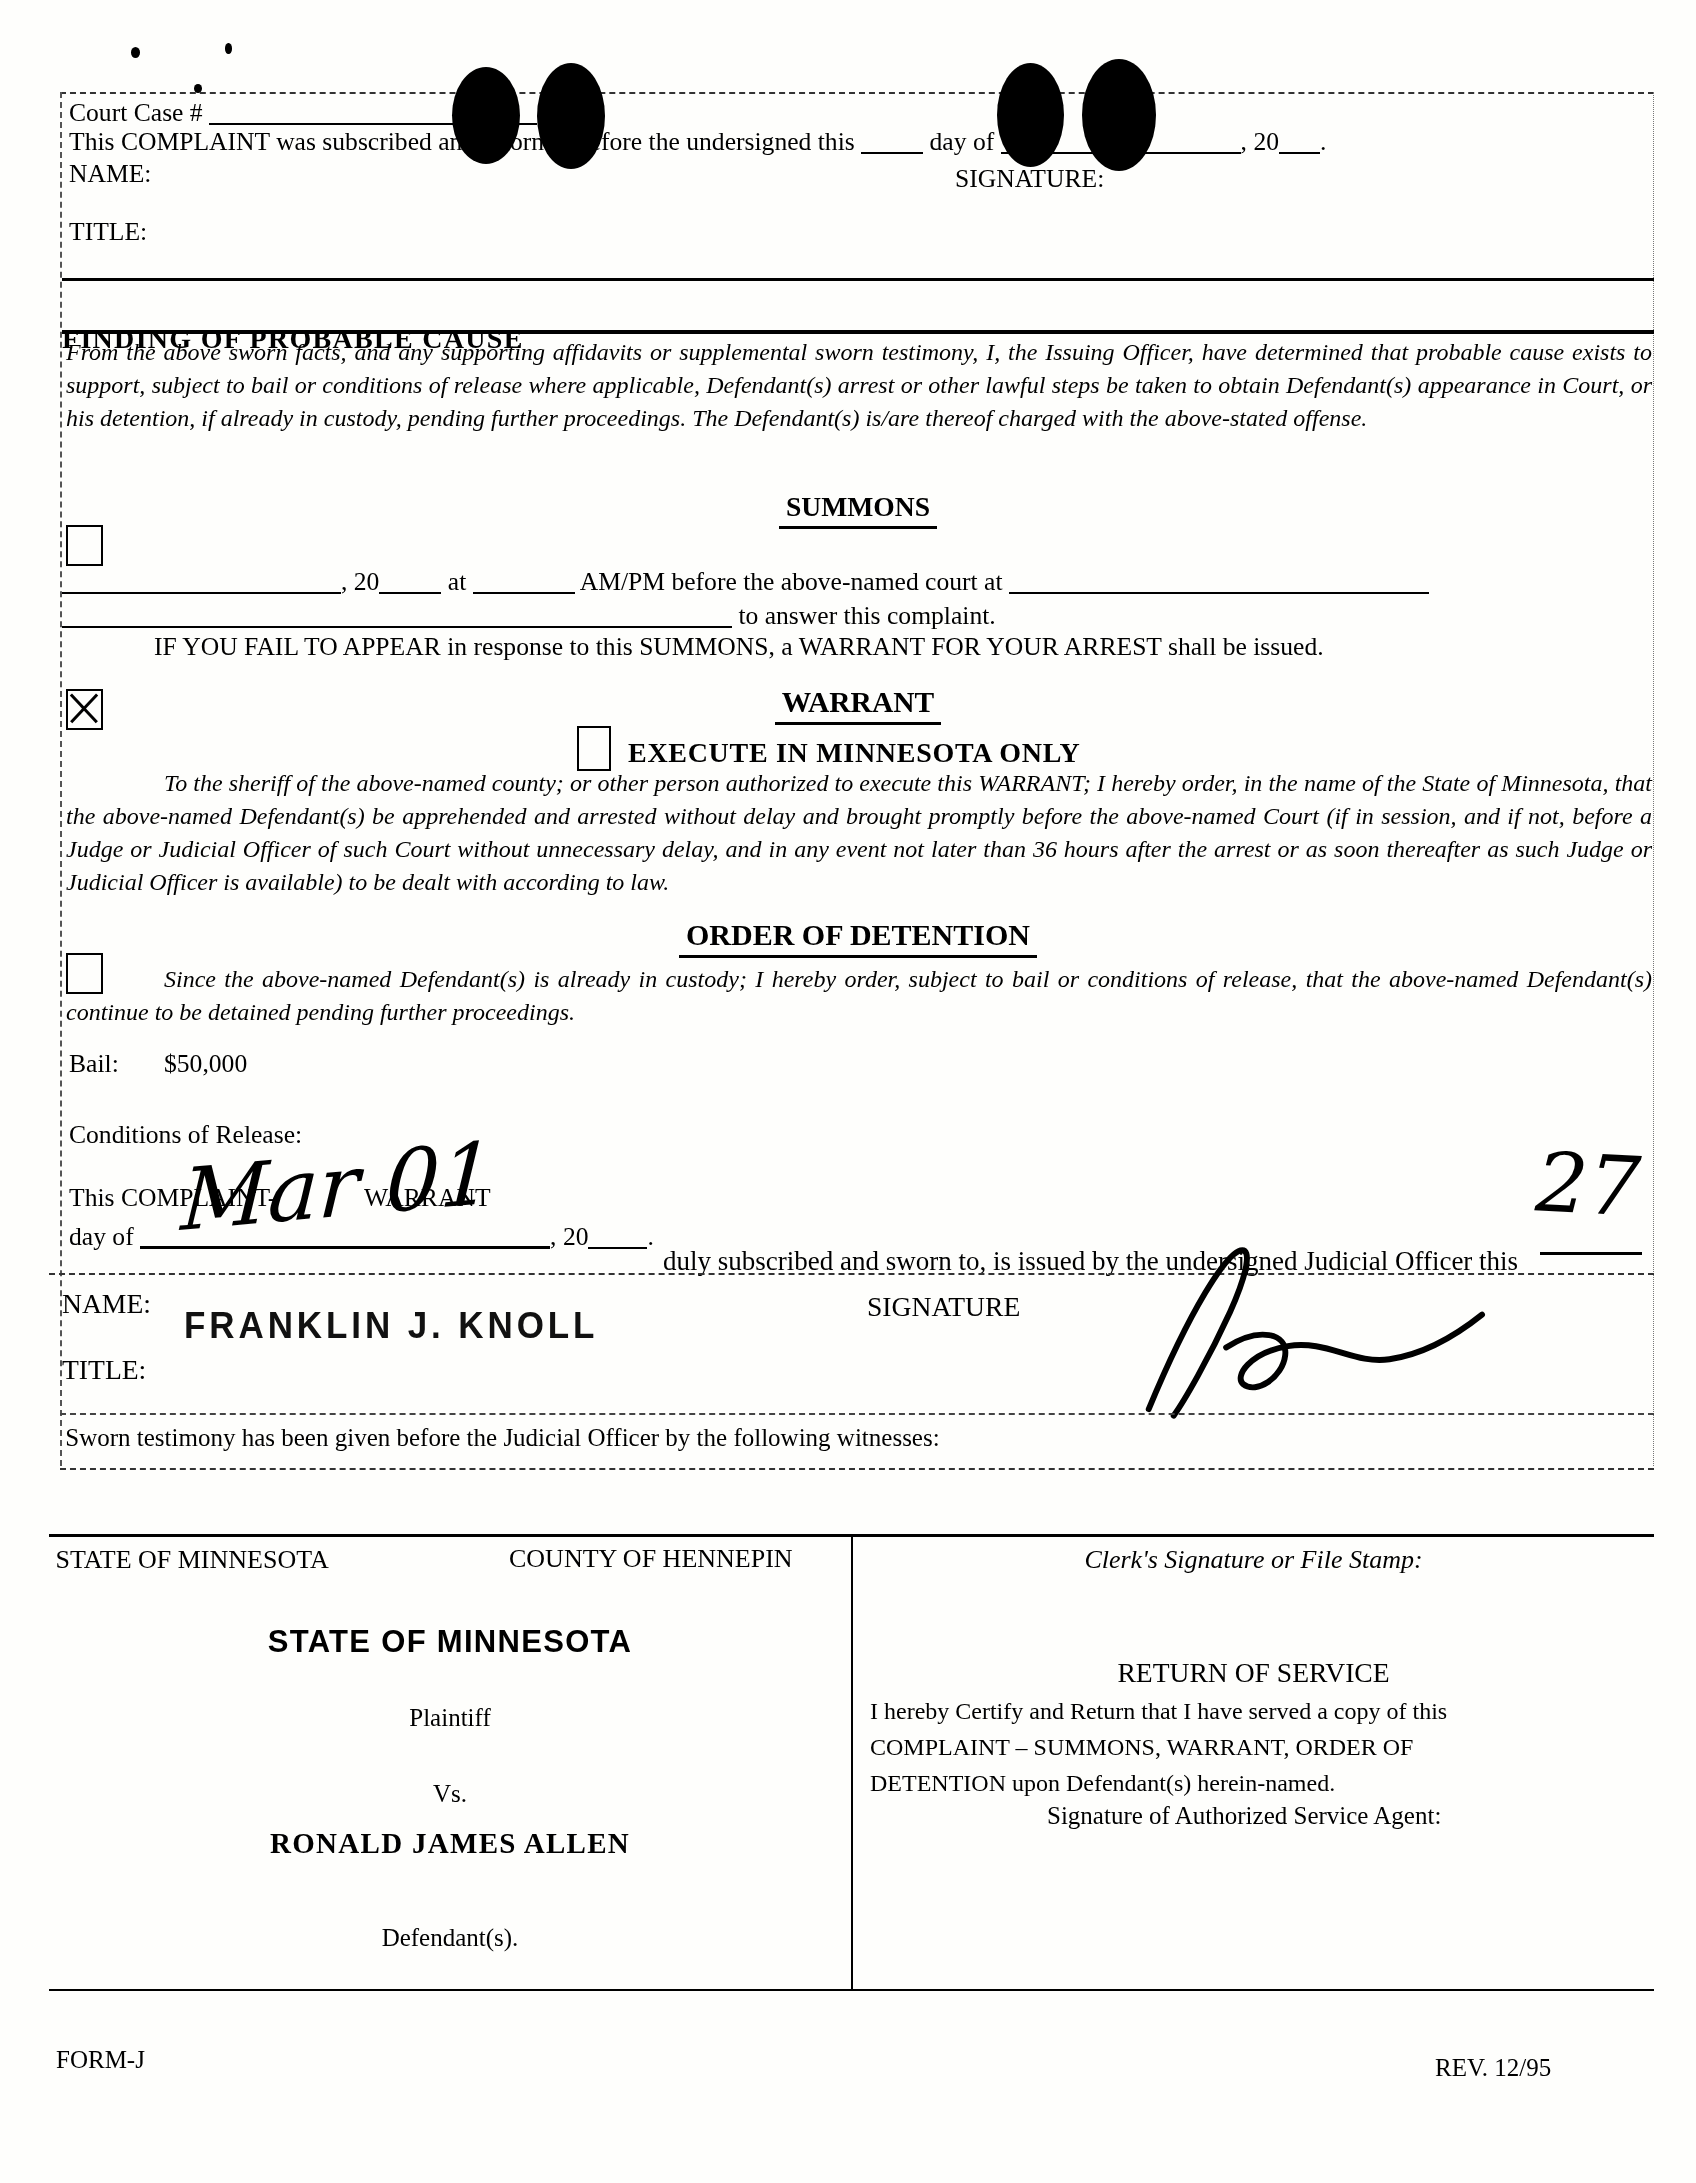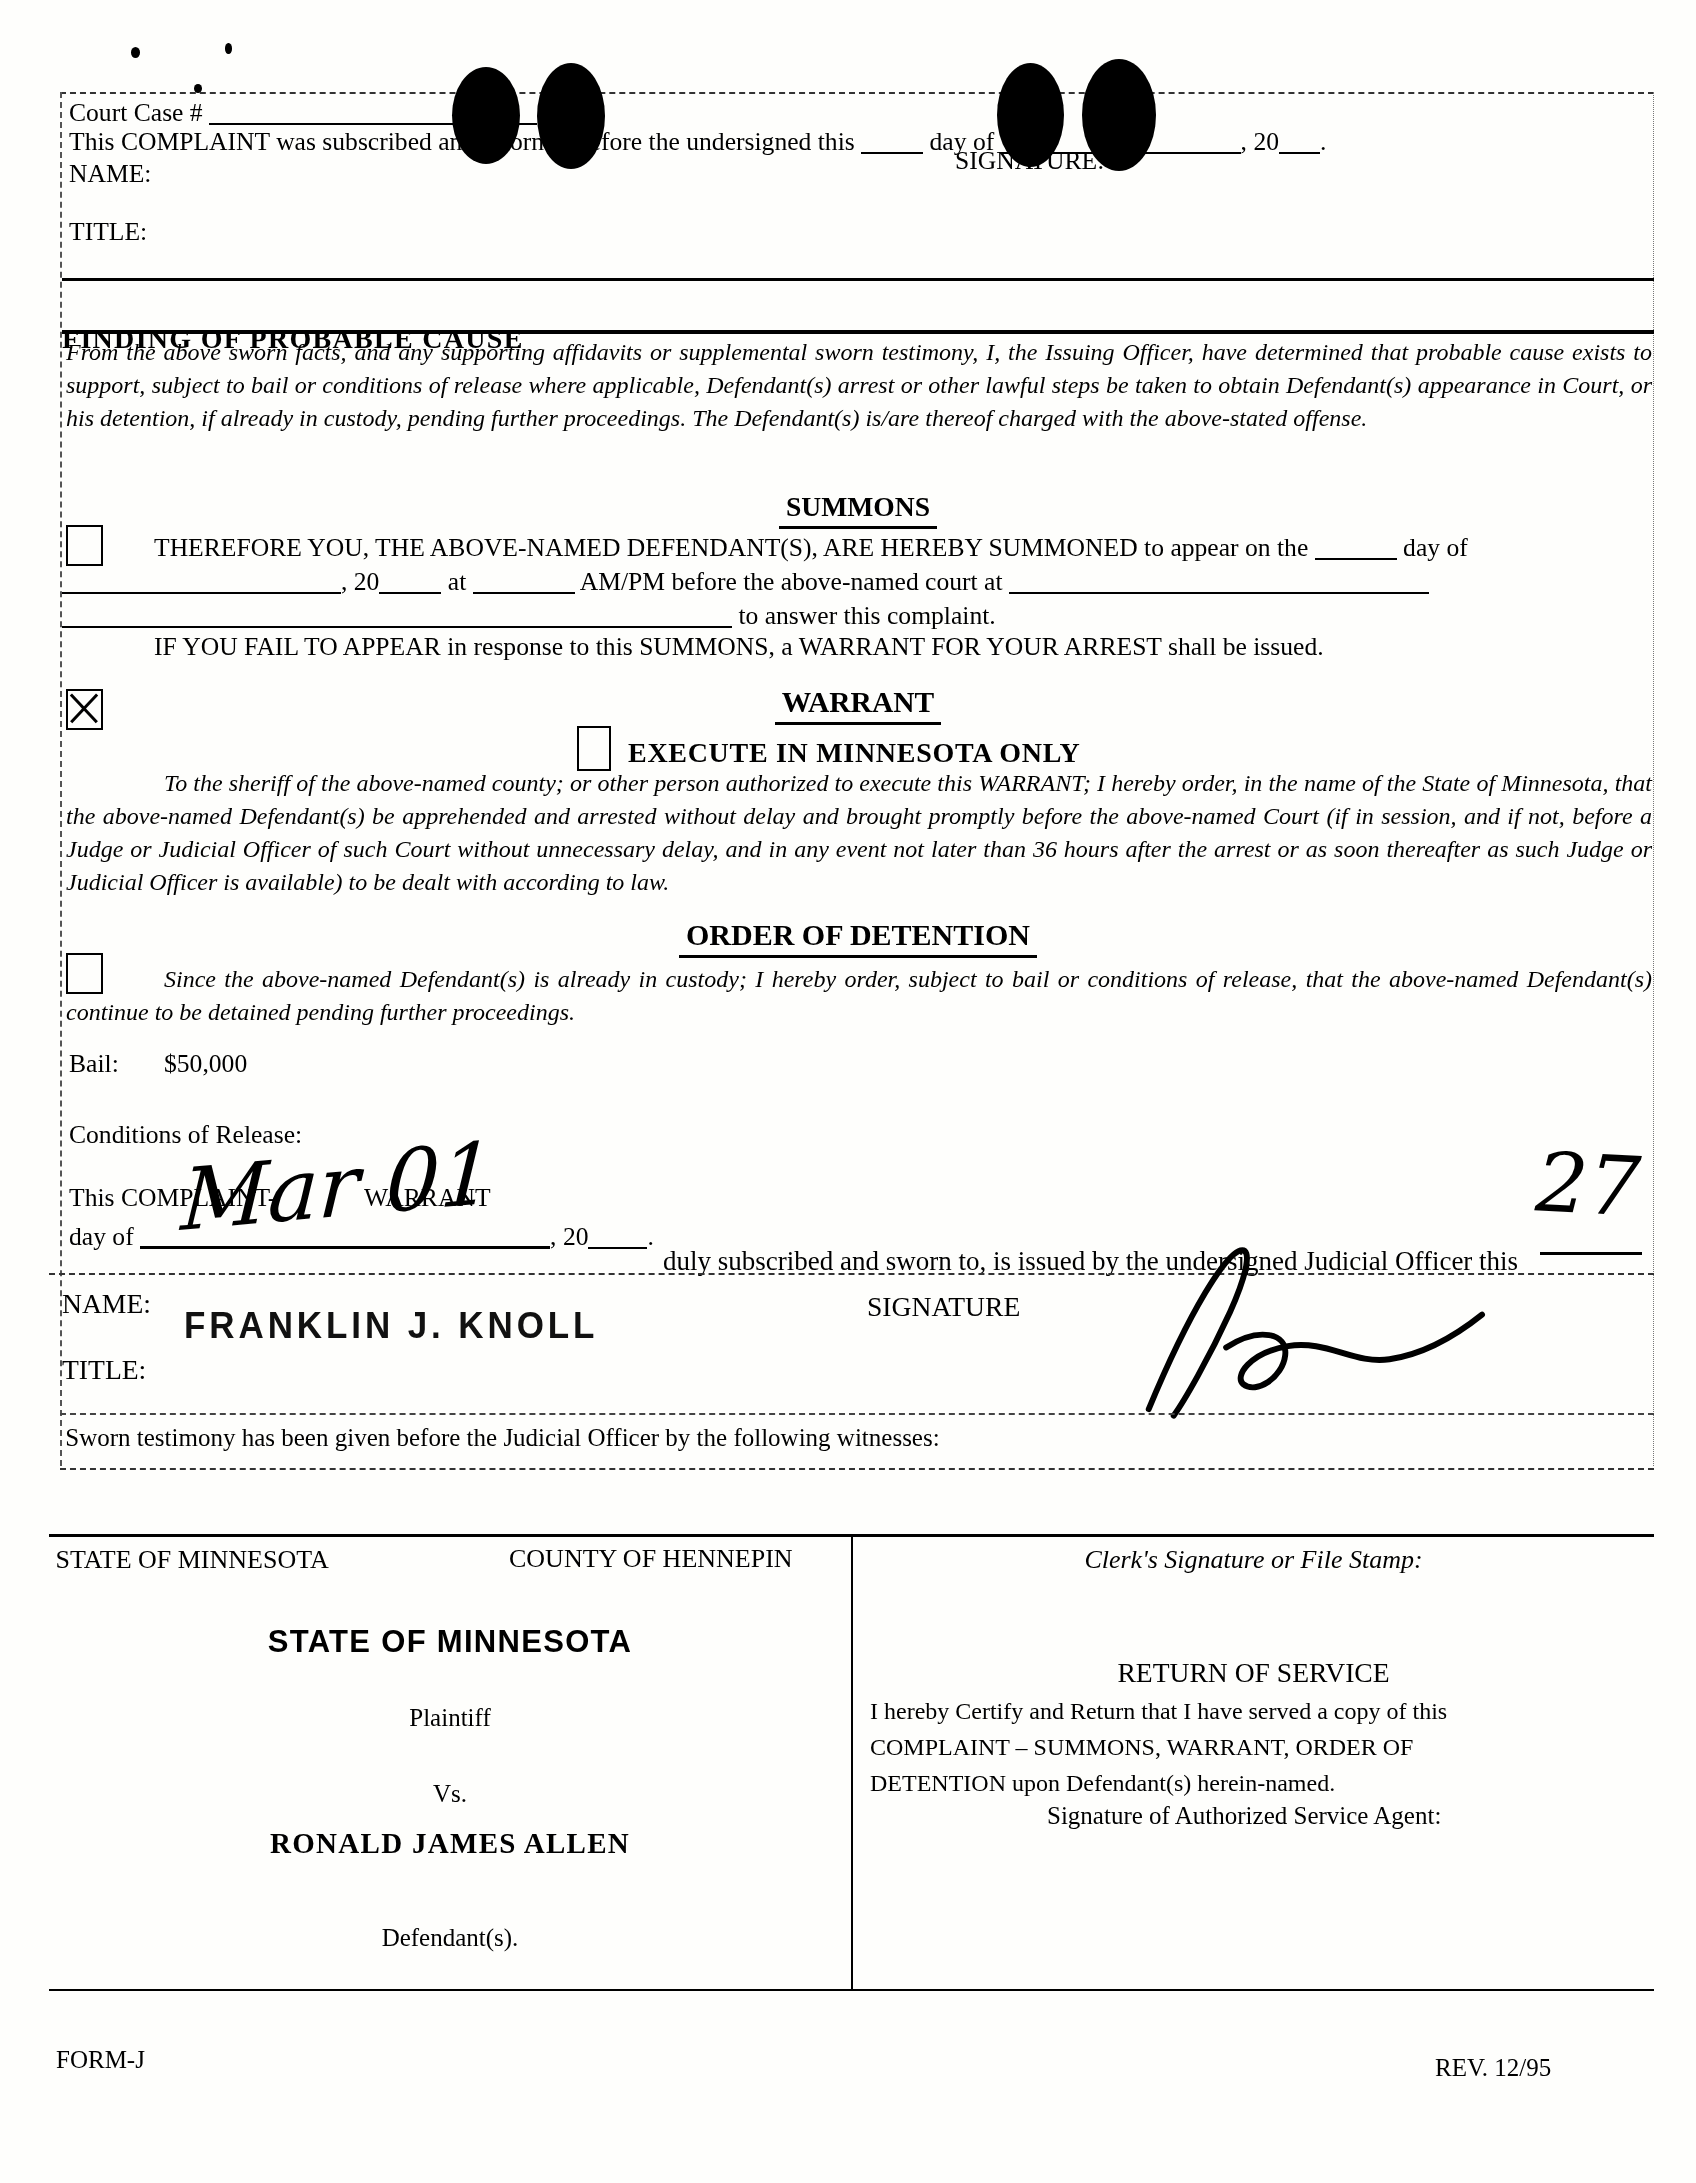--- a/index.html
+++ b/index.html
@@ -61,37 +61,32 @@
   <div class="blob" style="left:1082px;top:59px;width:74px;height:112px;"></div>
 
   <div class="abs roman" style="left:69px;top:126px;white-space:nowrap;">
     <span>This COMPLAINT was subscribed and sworn to before the undersigned this</span>
     <span class="blank" style="width:62px;"></span>
     <span>day of</span>
     <span class="blank" style="width:240px;"></span><span>, 20</span><span class="blank" style="width:41px;"></span><span>.</span>
   </div>
 
   <div class="abs roman" style="left:69px;top:159px;">NAME:</div>
-  <div class="abs roman" style="left:955px;top:146px;">SIGNATURE:</div>
+  <div class="abs roman" style="left:955px;top:164px;">SIGNATURE:</div>
   <div class="abs roman" style="left:69px;top:217px;">TITLE:</div>
 
   <div class="abs" style="left:62px;top:278px;width:1592px;height:49px;border-top:3.9px solid #000;border-bottom:4.6px solid #000;">
     <div style="text-align:left;font-weight:bold;font-size:28px;line-height:47px;letter-spacing:1.3px;margin-top:34px;">FINDING OF PROBABLE CAUSE</div>
   </div>
   <div class="abs italic-para" style="left:66px;top:336px;width:1586px;">From the above sworn facts, and any supporting affidavits or supplemental sworn testimony, I, the Issuing Officer, have determined that probable cause exists to support, subject to bail or conditions of release where applicable, Defendant(s) arrest or other lawful steps be taken to obtain Defendant(s) appearance in Court, or his detention, if already in custody, pending further proceedings. The Defendant(s) is/are thereof charged with the above-stated offense.</div>
 
   <div class="abs center-head" style="top:491px;font-size:27.6px;">
     <span class="h-underline">SUMMONS</span>
   </div>
   <div class="checkbox" style="left:66px;top:525px;"></div>
-  <div class="abs roman" style="left:154px;top:532px;white-space:nowrap;">
-    <span>THEREFORE YOU, THE ABOVE-NAMED DEFENDANT(S), ARE HEREBY SUMMONED to appear on the</span>
-    <span class="blank" style="width:82px;"></span>
-    <span>day of</span>
-  </div>
   <div class="abs roman" style="left:62px;top:566px;white-space:nowrap;">
     <span class="blank" style="width:279px;"></span><span>, 20</span><span class="blank" style="width:62px;"></span>
     <span>at</span>
     <span class="blank" style="width:102px;"></span>
     <span>AM/PM before the above-named court at</span>
     <span class="blank" style="width:420px;"></span>
   </div>
   <div class="abs roman" style="left:154px;top:632px;">IF YOU FAIL TO APPEAR in response to this SUMMONS, a WARRANT FOR YOUR ARREST shall be issued.</div>
   <div class="abs roman" style="left:62px;top:600px;white-space:nowrap;">
     <span class="blank" style="width:670px;"></span>

